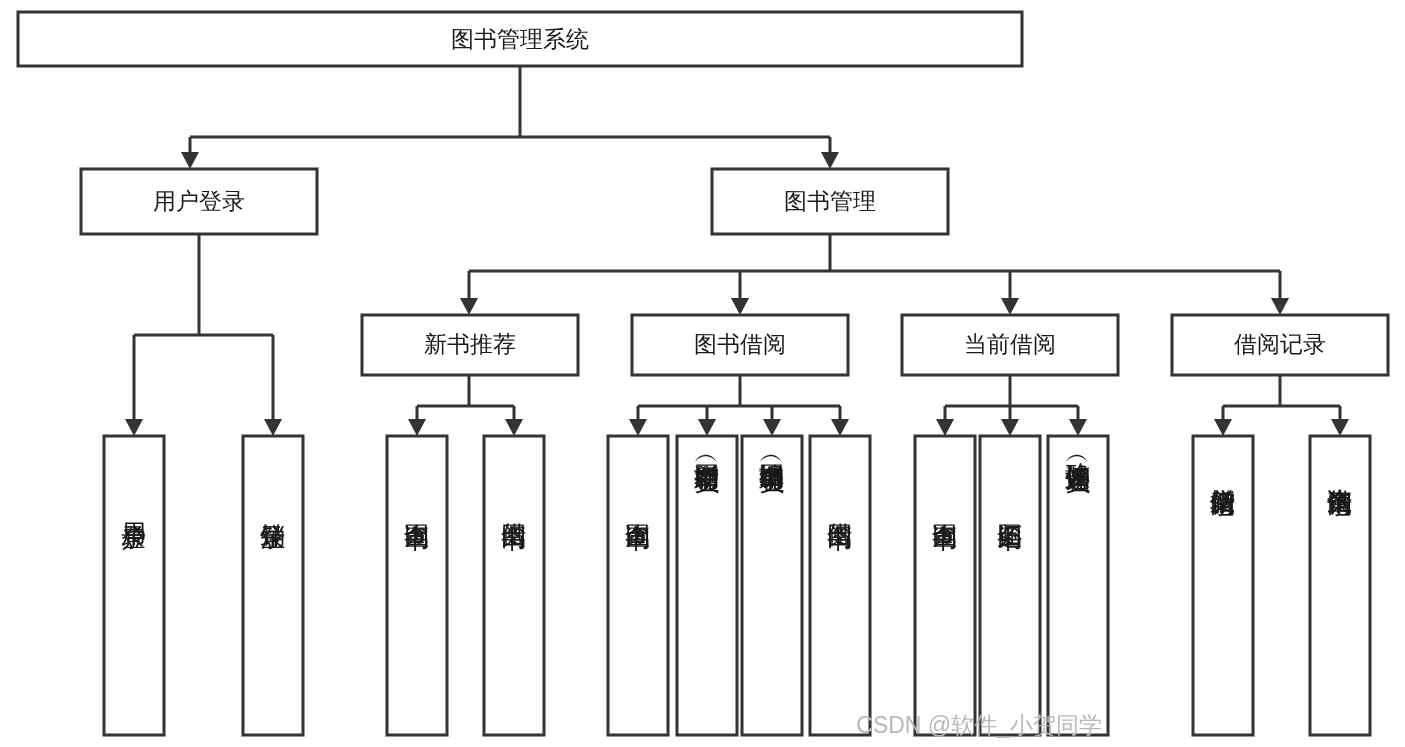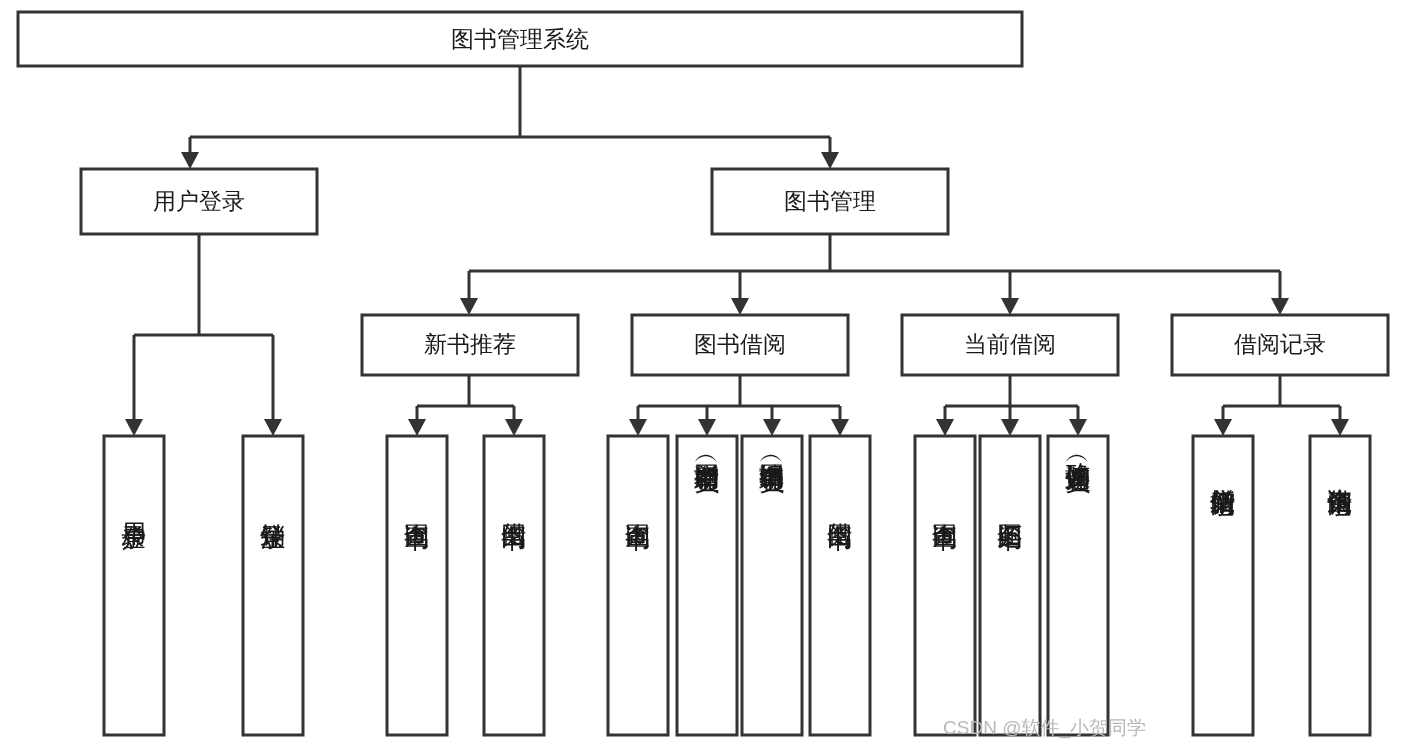--- a/index.html
+++ b/index.html
@@ -1,20 +1,20 @@
 <!DOCTYPE html>
 <html><head>
 <meta charset="utf-8">
 <style>
   html,body{margin:0;padding:0;background:#ffffff;}
   body{
     font-family:"Liberation Sans","DejaVu Sans",sans-serif;
     width:1405px;height:747px;overflow:hidden;position:relative;
   }
-  #stage{position:relative;width:1110px;height:747px;background:#fff;padding-left:44px;}
+  #stage{position:relative;width:1110px;height:747px;background:#fff;}
   svg#diagram{position:absolute;left:0;top:0;width:1405px;height:747px;display:block;}
   .node-rect{fill:#ffffff;stroke:#333333;stroke-width:3;}
   .link{stroke:#333333;stroke-width:3;fill:none;}
   .arrowhead{fill:#333333;stroke:none;}
   .h-label{
     font-family:"Liberation Sans","DejaVu Sans",sans-serif;
     font-size:23px;fill:#1a1a1a;text-anchor:middle;dominant-baseline:middle;
   }
   .v-label-wrap{
     position:absolute;
@@ -24,21 +24,21 @@
   .v-label{
     writing-mode:vertical-rl;
     text-orientation:upright;
     font-family:"Liberation Sans","DejaVu Sans",sans-serif;
     font-size:25px;line-height:1.06;color:#1a1a1a;
     letter-spacing:1px;white-space:nowrap;
   }
   .watermark{
     position:absolute;right:8px;bottom:6px;
     font-family:"Liberation Sans","DejaVu Sans",sans-serif;
-    font-size:19px;color:#b8b8b8;white-space:nowrap;
+    font-size:23px;color:#b8b8b8;white-space:nowrap;
     pointer-events:none;
   }
 </style>
 </head>
 <body>
 
 <div id="stage">
 
   <svg id="diagram" viewBox="0 0 1405 747">
     <defs>

